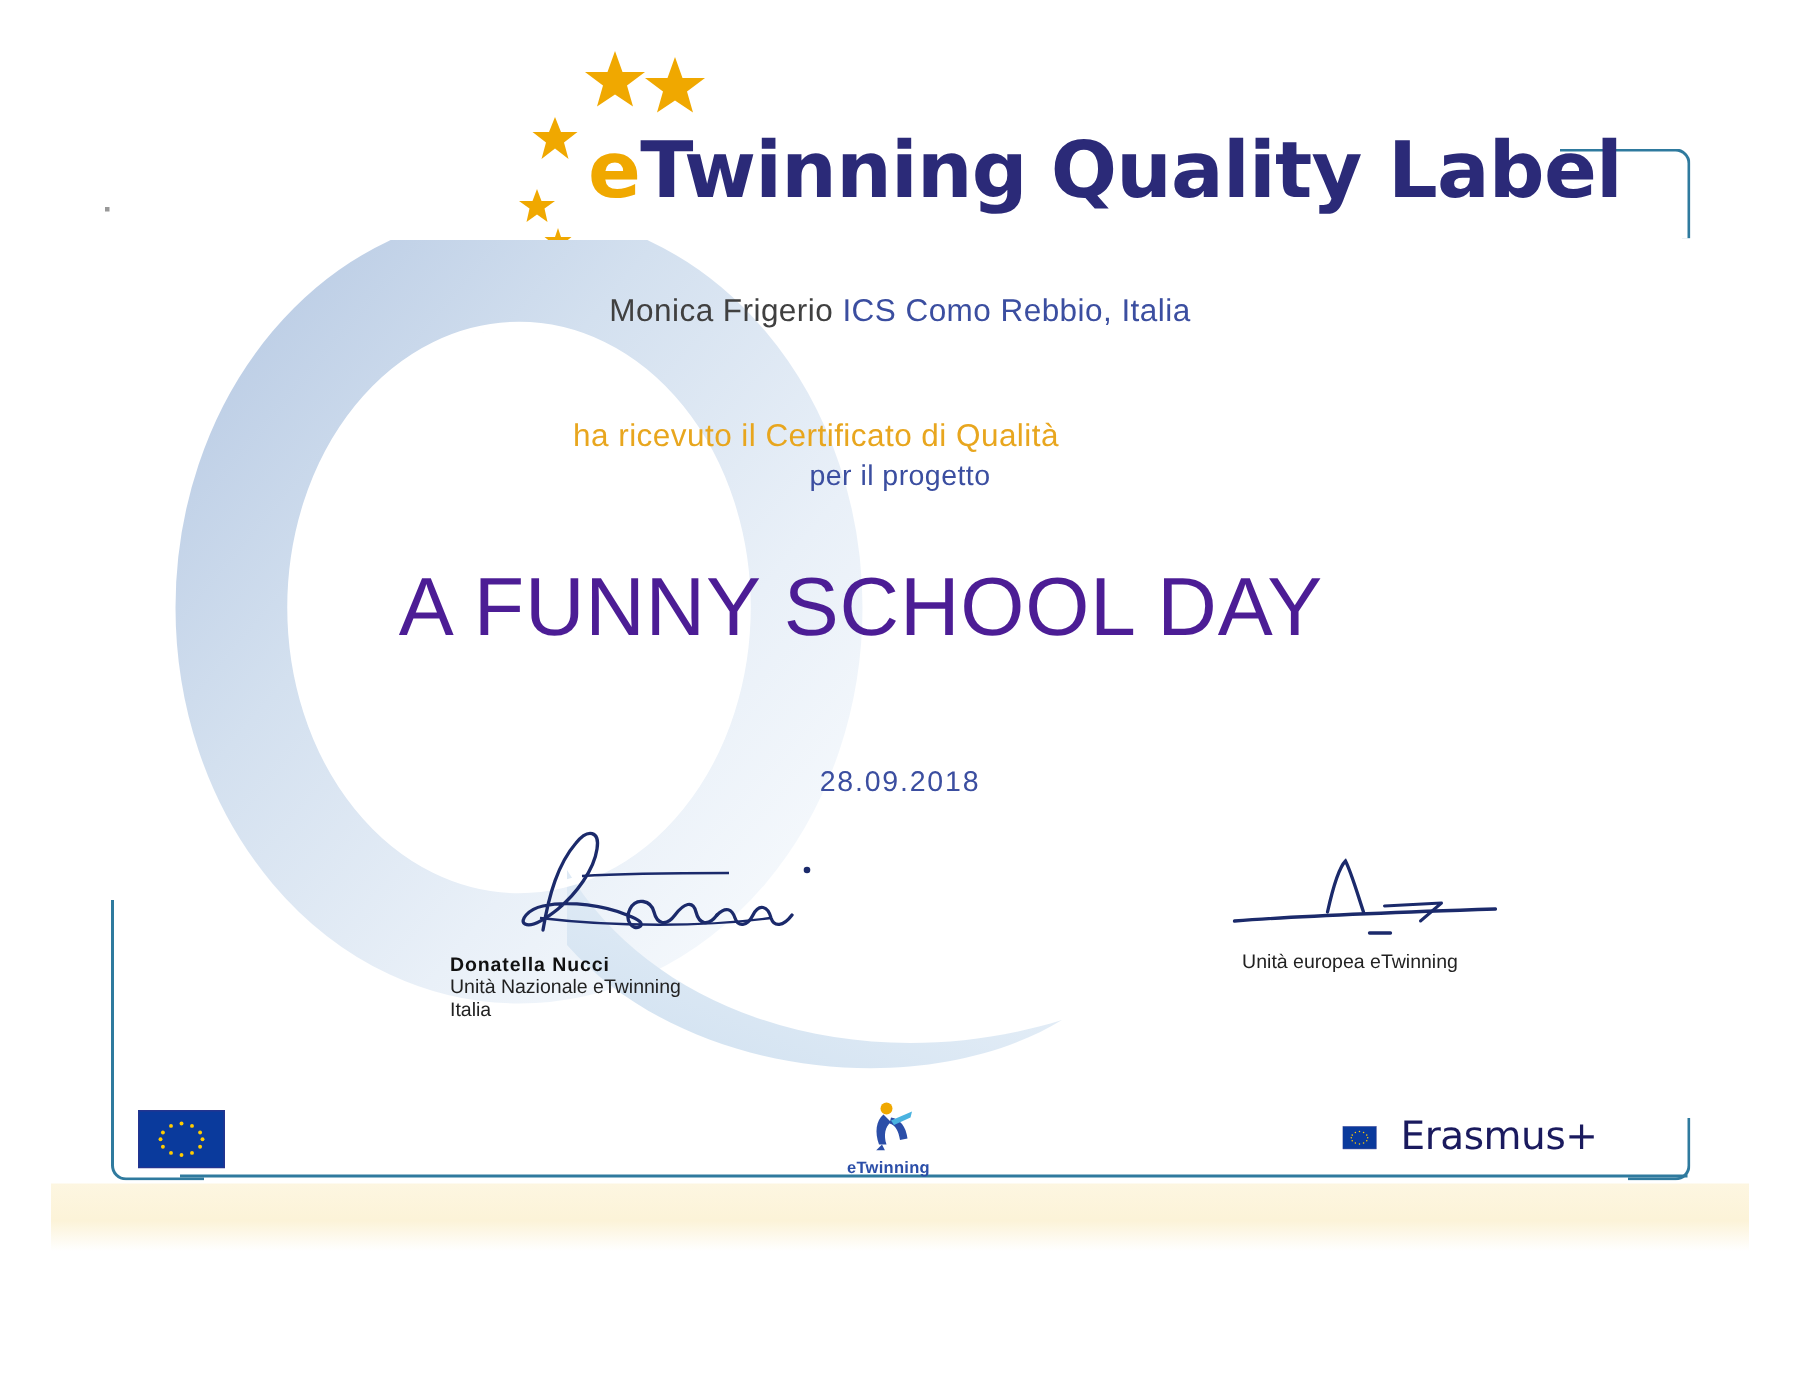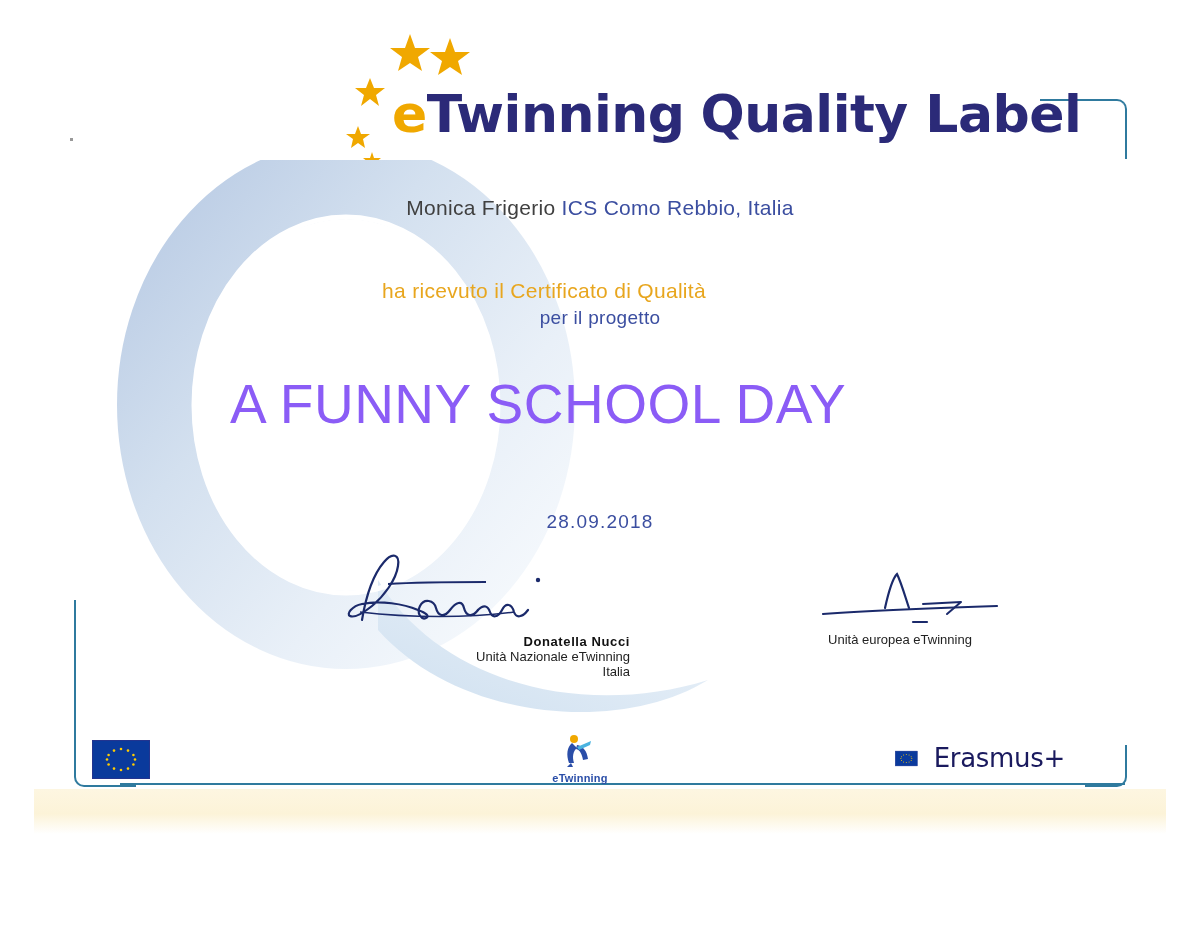--- a/index.html
+++ b/index.html
@@ -167,23 +167,24 @@
   }
 
   
   .project-title {
     position: absolute;
     left: 0;
     top: 372px;
     width: 1076px;
     text-align: center;
     font-size: 55px;
-    color: #8b5cf6;
+    color: #4c1d95;
     letter-spacing: 0.5px;
     font-family: "Liberation Sans", sans-serif;
+    padding-left: 36px;
   }
 
   
   .date {
     position: absolute;
     left: 0;
     top: 463px;
     width: 1200px;
     text-align: center;
     font-size: 19px;
@@ -191,21 +192,21 @@
     letter-spacing: 1.2px;
     margin-top: 48px;
   }
 
   
   .sig-left {
     position: absolute;
     left: 300px;
     top: 548px;
     width: 330px;
-    text-align: right;
+    text-align: left;
   }
   .sig-right {
     position: absolute;
     left: 735px;
     top: 548px;
     width: 330px;
     text-align: center;
   }
   .sig-img {
     height: 80px;
@@ -231,21 +232,21 @@
     top: 740px;
     width: 58px;
     height: 39px;
   }
   .etwinning-footer {
     position: absolute;
     left: 540px;
     top: 733px;
     width: 80px;
     height: 50px;
-    text-align: center;
+    text-align: right;
   }
   .etwinning-footer-text {
     font-size: 11px;
     color: #2b4ea8;
     font-weight: bold;
     letter-spacing: 0.2px;
     margin-top: 1px;
   }
   .erasmus {
     position: absolute;

